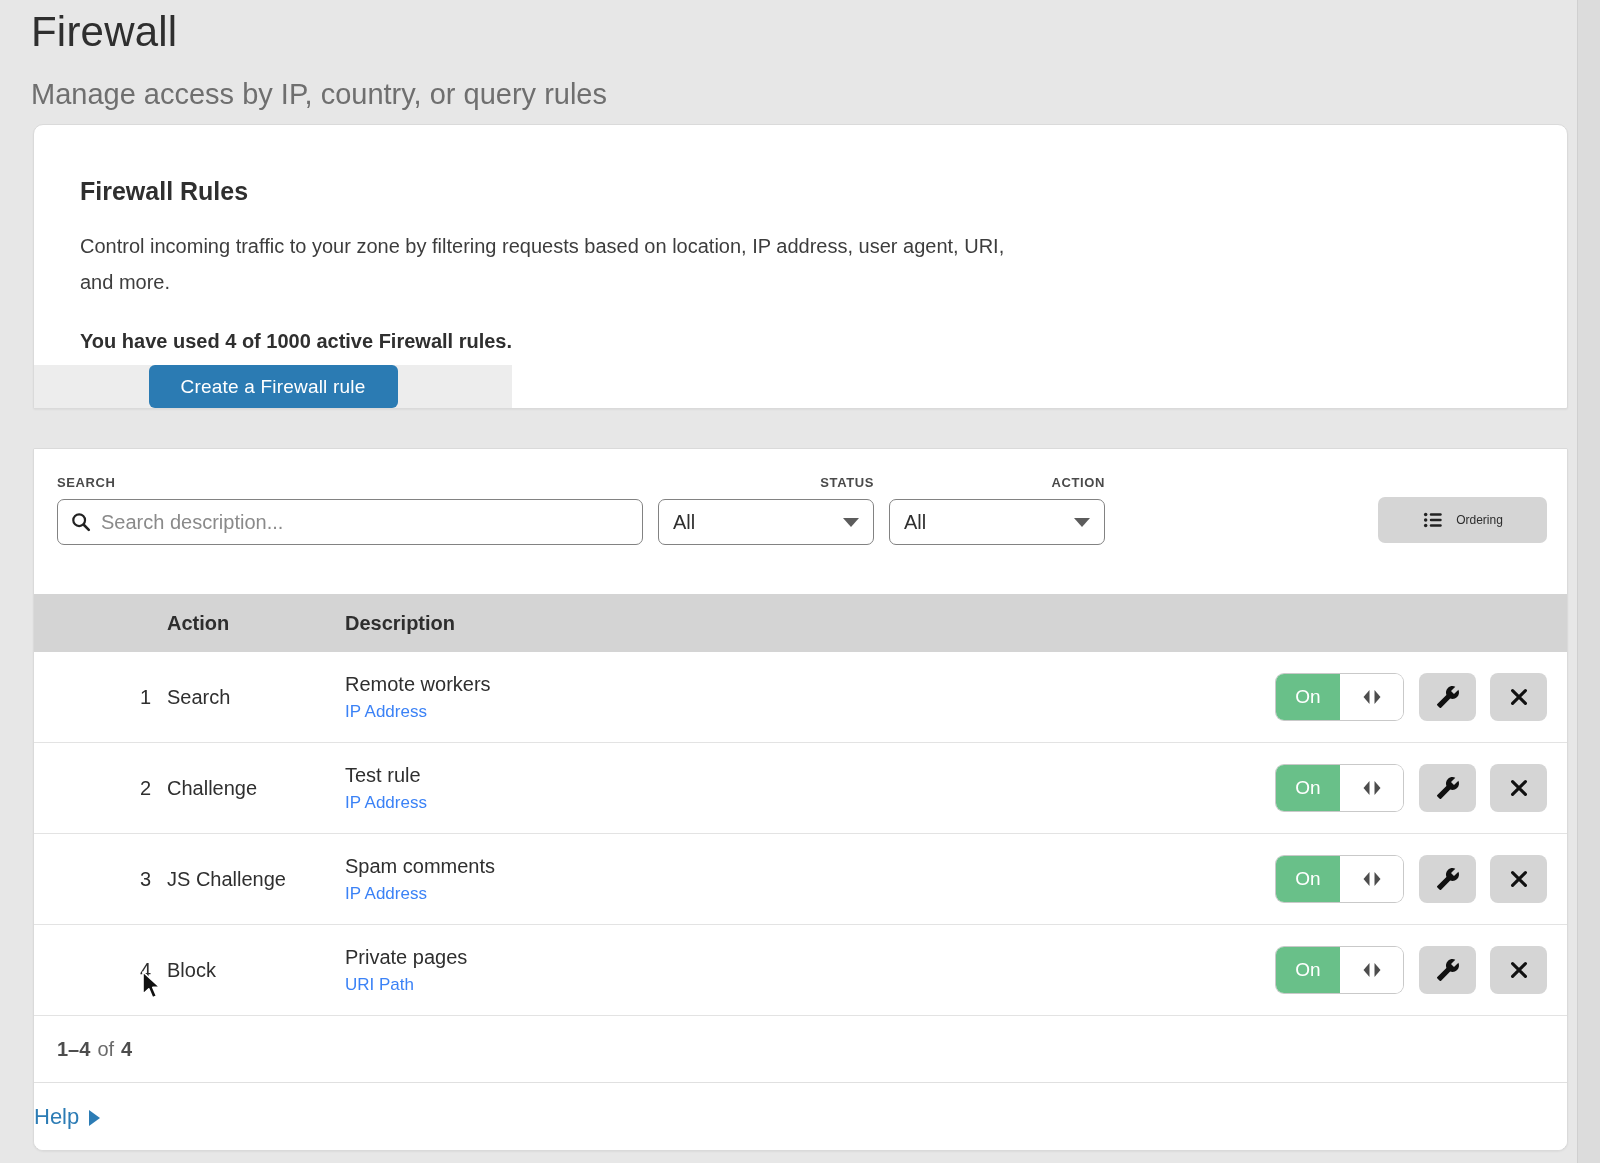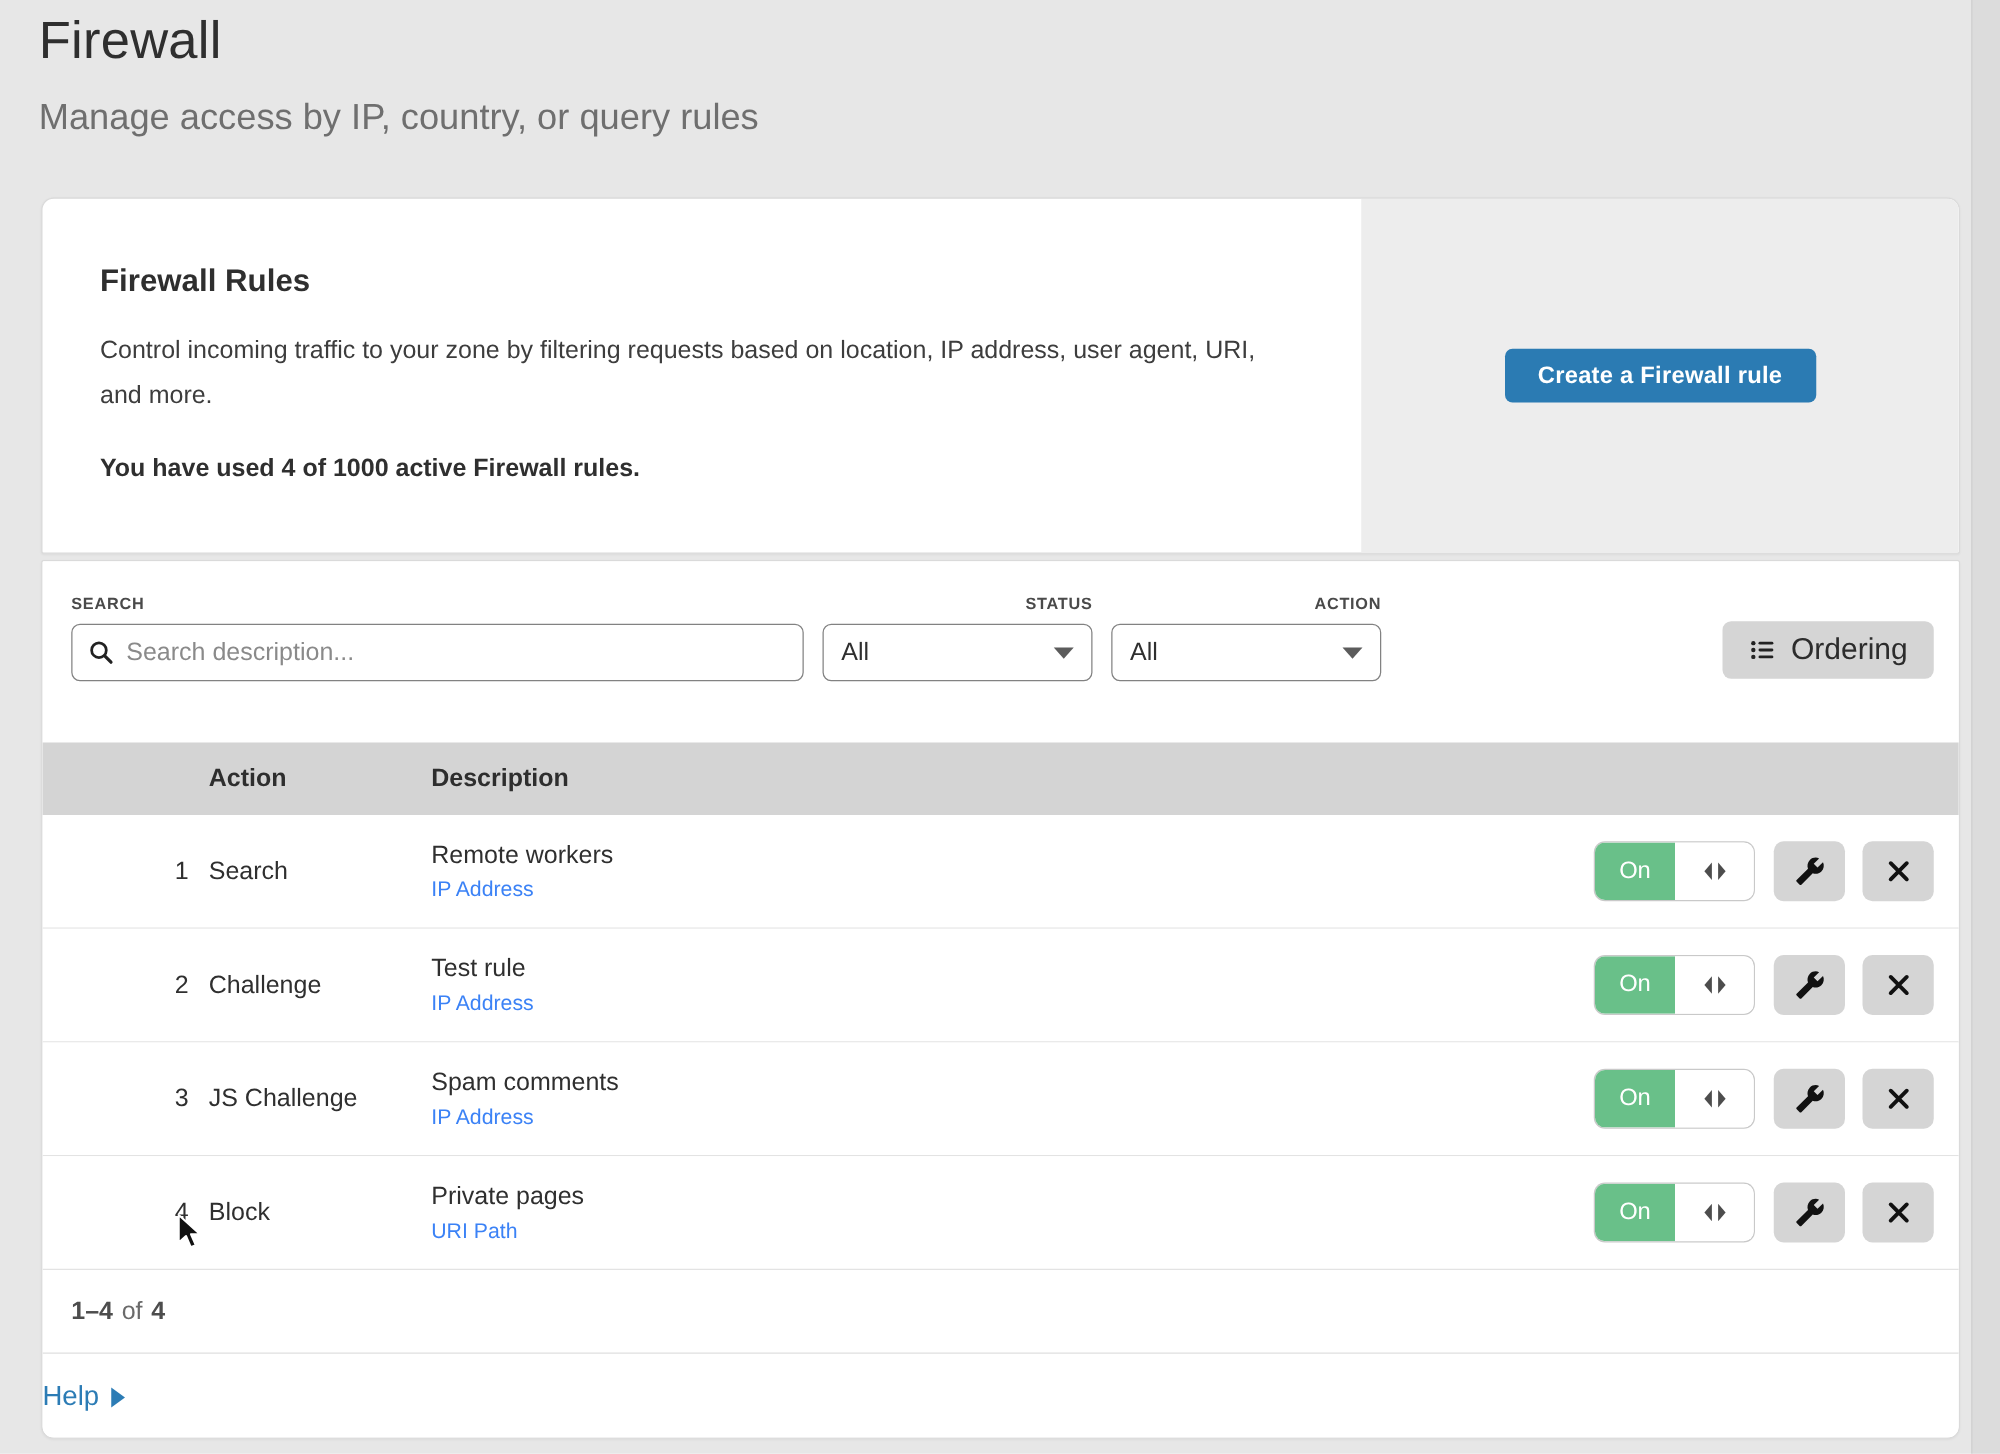--- a/index.html
+++ b/index.html
@@ -20,37 +20,37 @@
   .page-header { padding: 8px 0 0 31px; }
   .page-title { font-size: 42px; font-weight: 500; color: #2f2f2f; letter-spacing: 0.2px; }
   .page-subtitle { margin-top: 22px; font-size: 29px; font-weight: 400; color: #6f6f6f; }
 
   
   .card {
     position: absolute; left: 33px; width: 1535px; background: #fff;
     border: 1px solid #dadada; box-shadow: 0 1px 2px rgba(0,0,0,0.05);
   }
   .card-top {
-    top: 158px; height: 285px; border-radius: 10px 10px 2px 2px;
-    display: flex; overflow: hidden;
+    top: 124px; height: 285px; border-radius: 10px 10px 2px 2px;
+    display: flex; overflow: hidden; flex-direction: column;
   }
   .card-top-left { flex: 1; padding: 52px 40px 0 46px; }
   .rules-card-title { font-size: 25px; font-weight: 700; color: #2f2f2f; }
   .rules-card-desc {
     margin-top: 22px; font-size: 20px; line-height: 36px; color: #3d3d3d;
     max-width: 950px; font-weight: 400;
   }
   .rules-usage-note { margin-top: 30px; font-size: 20px; font-weight: 700; color: #2f2f2f; }
   .card-top-right {
     width: 478px; background: #ededed;
     display: flex; align-items: center; justify-content: center;
   }
   .btn-primary {
     background: #2b7bb3; color: #fff; border: none; border-radius: 6px;
-    font-family: inherit; font-size: 19px; font-weight: 700;
+    font-family: inherit; font-size: 19px; font-weight: 400;
     width: 249px; height: 43px; cursor: pointer; letter-spacing: 0.2px;
   }
 
   .card-main {
     top: 448px; height: 703px; border-radius: 2px 2px 10px 10px;
     display: flex; flex-direction: column; overflow: hidden;
   }
 
   
   .filters {
@@ -82,21 +82,21 @@
   }
   .caret-down {
     width: 0; height: 0; border-left: 8px solid transparent;
     border-right: 8px solid transparent; border-top: 9px solid #5c5c5c;
   }
   .ordering-wrap { margin-left: auto; display: flex; flex-direction: column; }
   .ordering-spacer { height: 22px; }
   .btn-ordering {
     display: flex; align-items: center; justify-content: center; gap: 12px;
     width: 169px; height: 46px; background: #d5d5d5; border: none; border-radius: 7px;
-    font-family: inherit; font-size: 24px; color: #2c2c2c; cursor: pointer;
+    font-family: inherit; font-size: 12px; color: #2c2c2c; cursor: pointer;
   }
 
   
   .thead {
     height: 58px; background: #d4d4d4; display: flex; align-items: center;
     font-size: 20px; font-weight: 700; color: #2e2e2e;
   }
   .col-num { width: 133px; text-align: right; padding-right: 16px; flex: 0 0 auto; }
   .col-action { width: 178px; flex: 0 0 auto; }
   .col-desc { flex: 1 1 auto; min-width: 0; }

